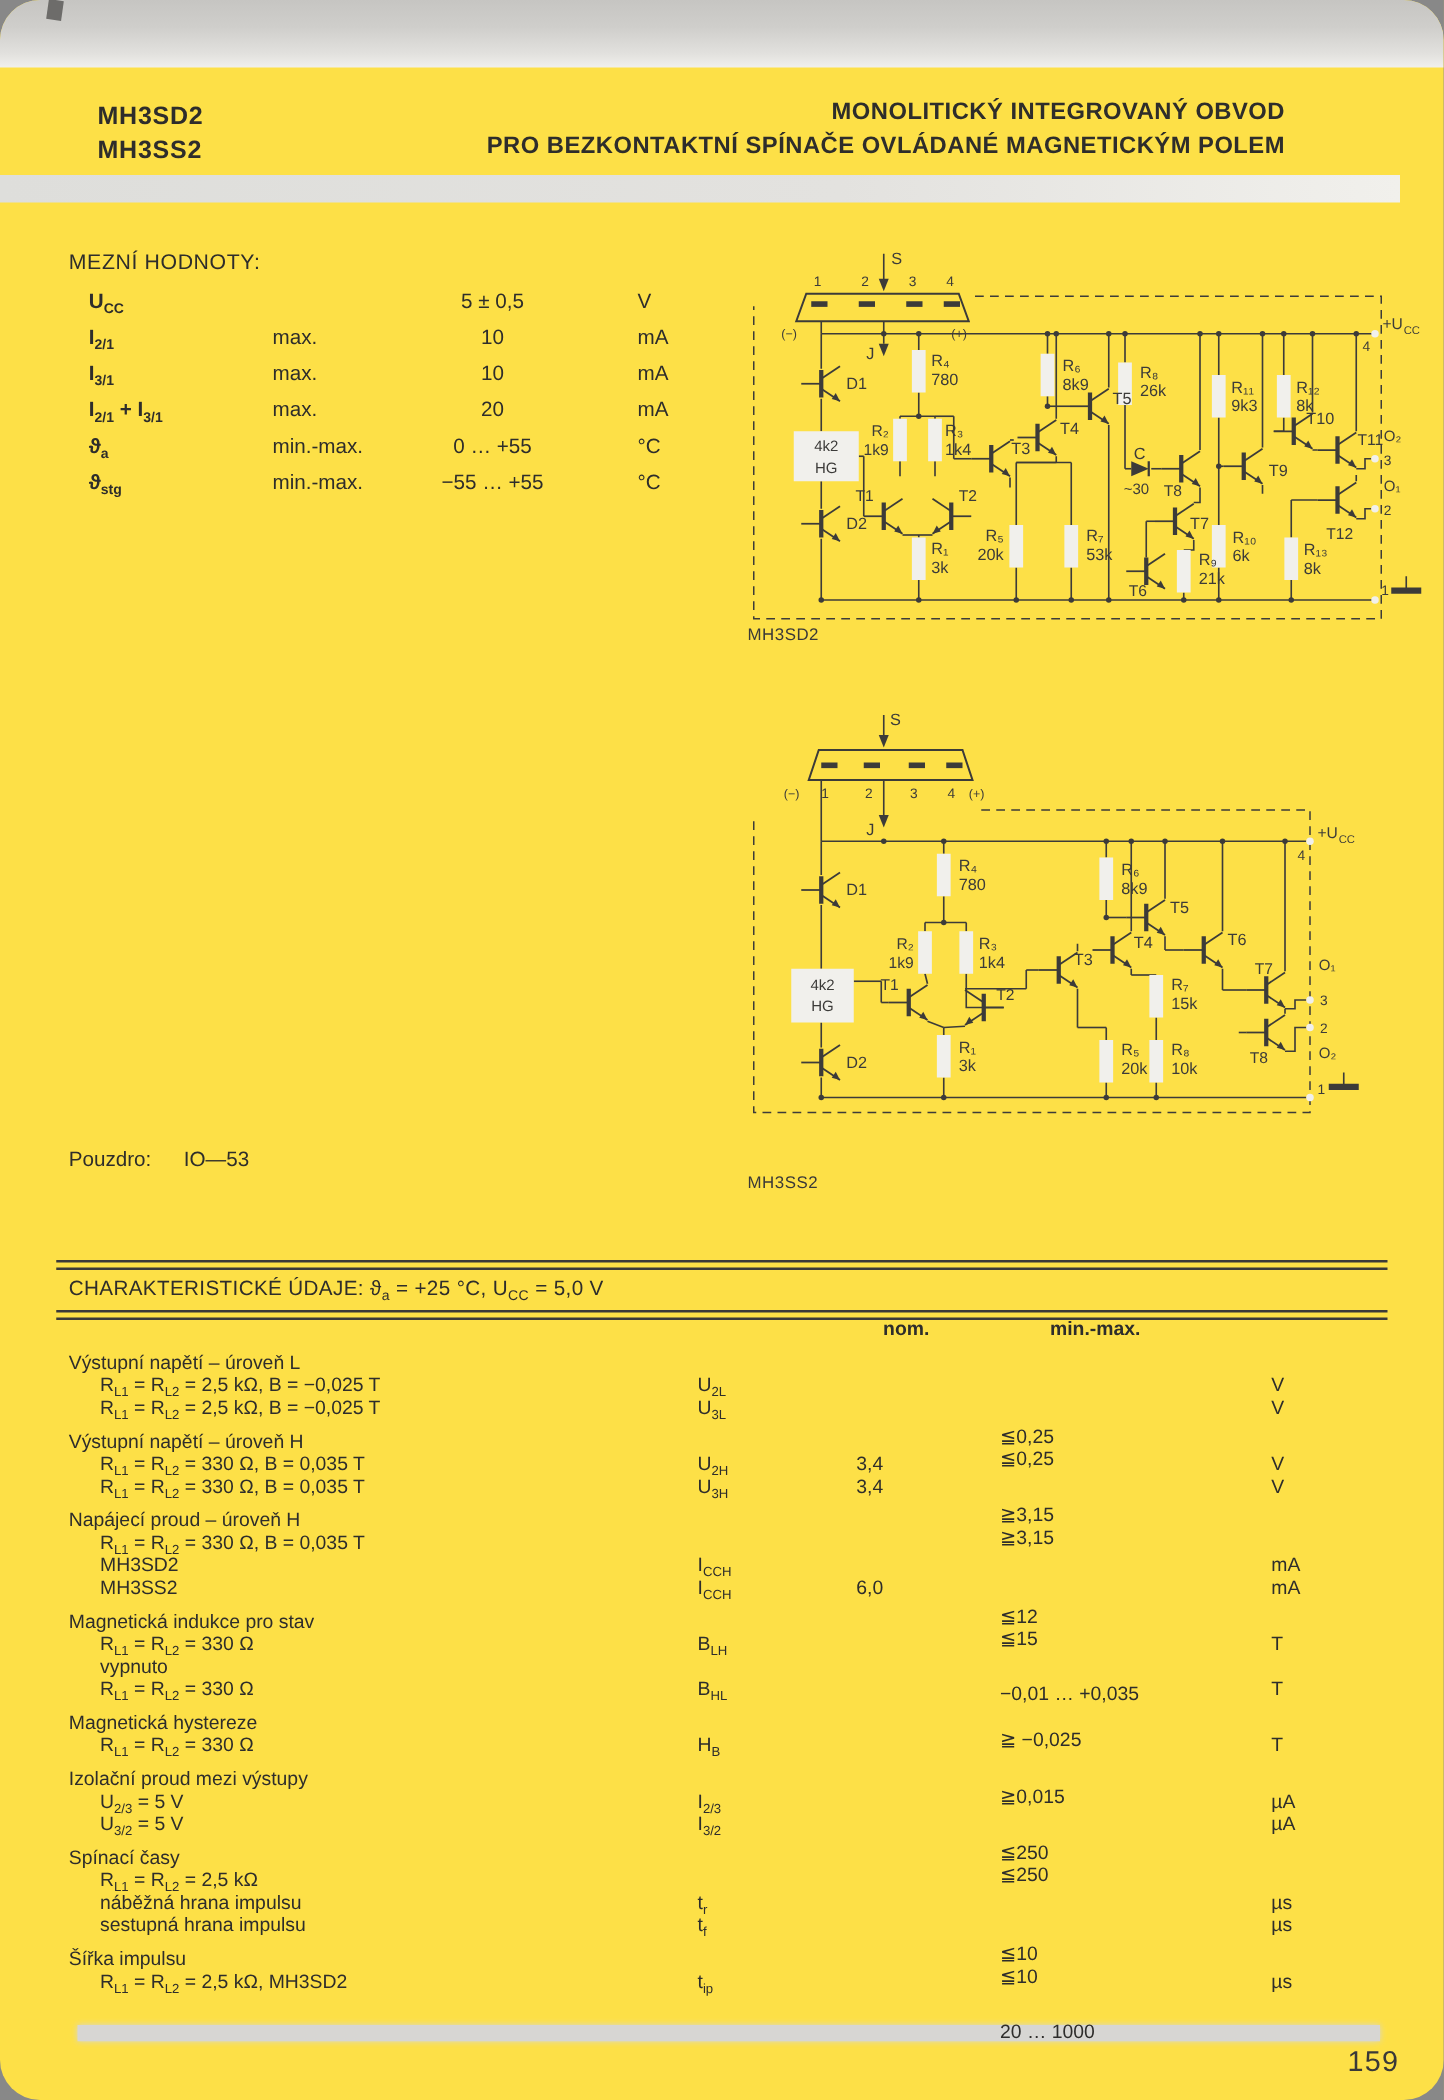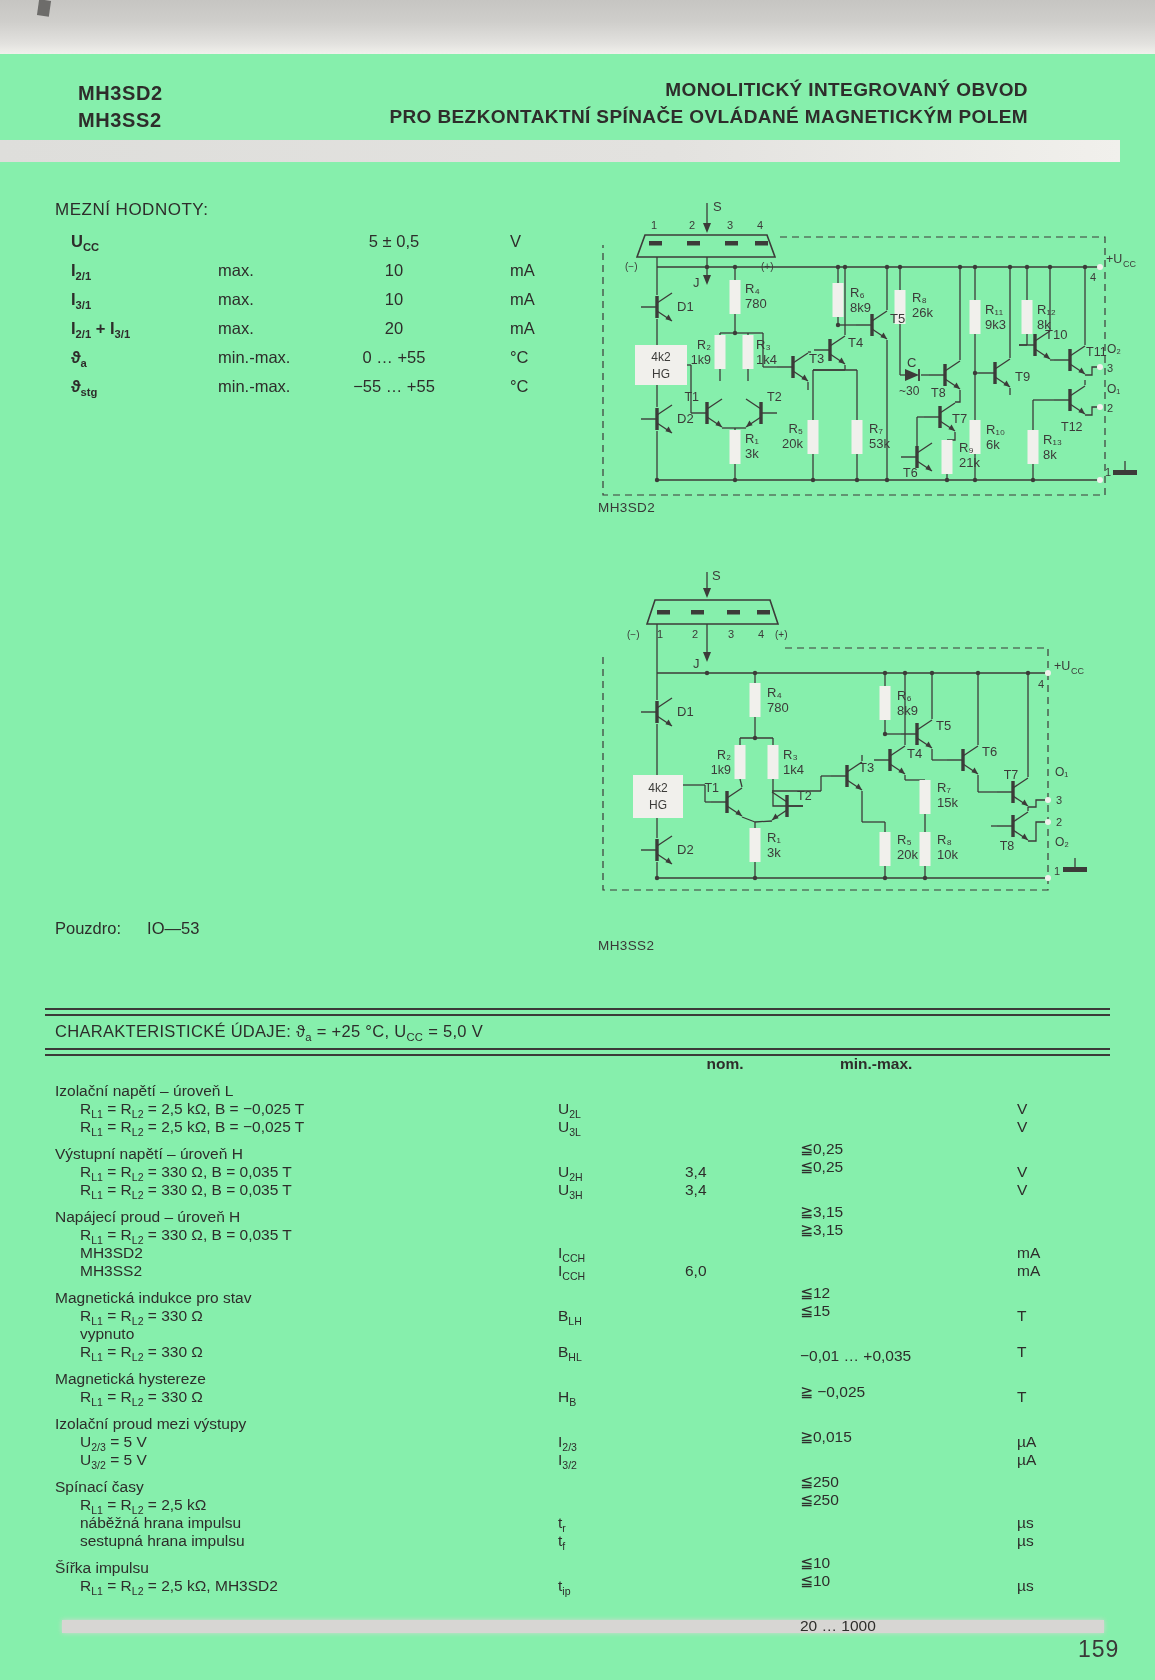--- a/index.html
+++ b/index.html
@@ -1,17 +1,17 @@
 <!DOCTYPE html>
 <html><head>
 <meta charset="utf-8">
 <style>
   html,body{margin:0;padding:0;background:#888;}
-  .page{position:relative;width:1155px;height:1680px;margin:0 auto;background:#86efac;
-        font-family:"Liberation Sans","DejaVu Sans",sans-serif;color:#2e2d2b;overflow:hidden;}
+  .page{position:relative;width:1155px;height:1680px;margin:0 auto;background:#fde047;
+        font-family:"Liberation Sans","DejaVu Sans",sans-serif;color:#2e2d2b;overflow:hidden;border-radius:32px;}
   .abs{position:absolute;}
   
   .band-top{left:0;top:0;width:1155px;height:54px;
     background:linear-gradient(180deg,#c6c5c2 0%,#cfcecb 40%,#e2e1de 80%,#f1f0ec 100%);}
   .band-top2{left:0;top:140px;width:1120px;height:22px;background:linear-gradient(90deg,#dededb 0%,#e3e2df 60%,#f1f0ec 100%);}
   .corner-mark{left:38px;top:0px;width:12px;height:16px;background:#6d6c6a;transform:rotate(8deg);}
   .band-bottom{left:62px;top:1620px;width:1042px;height:13px;background:#d7d6d3;box-shadow:0 0 5px #d7d6d3;}
   
   .hdr-part{left:78px;top:80px;font-size:20px;font-weight:bold;letter-spacing:.6px;line-height:27px;}
   .hdr-title{right:127px;top:76px;width:760px;text-align:right;font-size:19px;font-weight:bold;letter-spacing:.4px;line-height:27px;}
@@ -472,21 +472,21 @@
   </div>
 
   <div class="rule" style="top:1008px"></div>
   <div class="rule" style="top:1014px"></div>
   <div class="abs char-title">CHARAKTERISTICKÉ ÚDAJE: ϑ<sub>a</sub> = +25 °C, U<sub>CC</sub> = 5,0 V</div>
   <div class="rule" style="top:1048px"></div>
   <div class="rule" style="top:1054px"></div>
   <div class="abs char-colh colh-nom">nom.</div>
   <div class="abs char-colh colh-mm">min.-max.</div>
   <div class="abs" id="char-rows">
-      <div class="cgroup">Izolační napětí – úroveň L</div>
+      <div class="cgroup">Výstupní napětí – úroveň L</div>
       <div class="crow">
         <span class="c-cond">R<sub>L1</sub> = R<sub>L2</sub> = 2,5 kΩ, B = −0,025 T</span>
         <span class="c-sym">U<sub>2L</sub></span>
         <span class="c-nom"></span>
         <span class="c-mm">≦0,25</span>
         <span class="c-unit">V</span>
       </div>
       <div class="crow">
         <span class="c-cond">R<sub>L1</sub> = R<sub>L2</sub> = 2,5 kΩ, B = −0,025 T</span>
         <span class="c-sym">U<sub>3L</sub></span>

